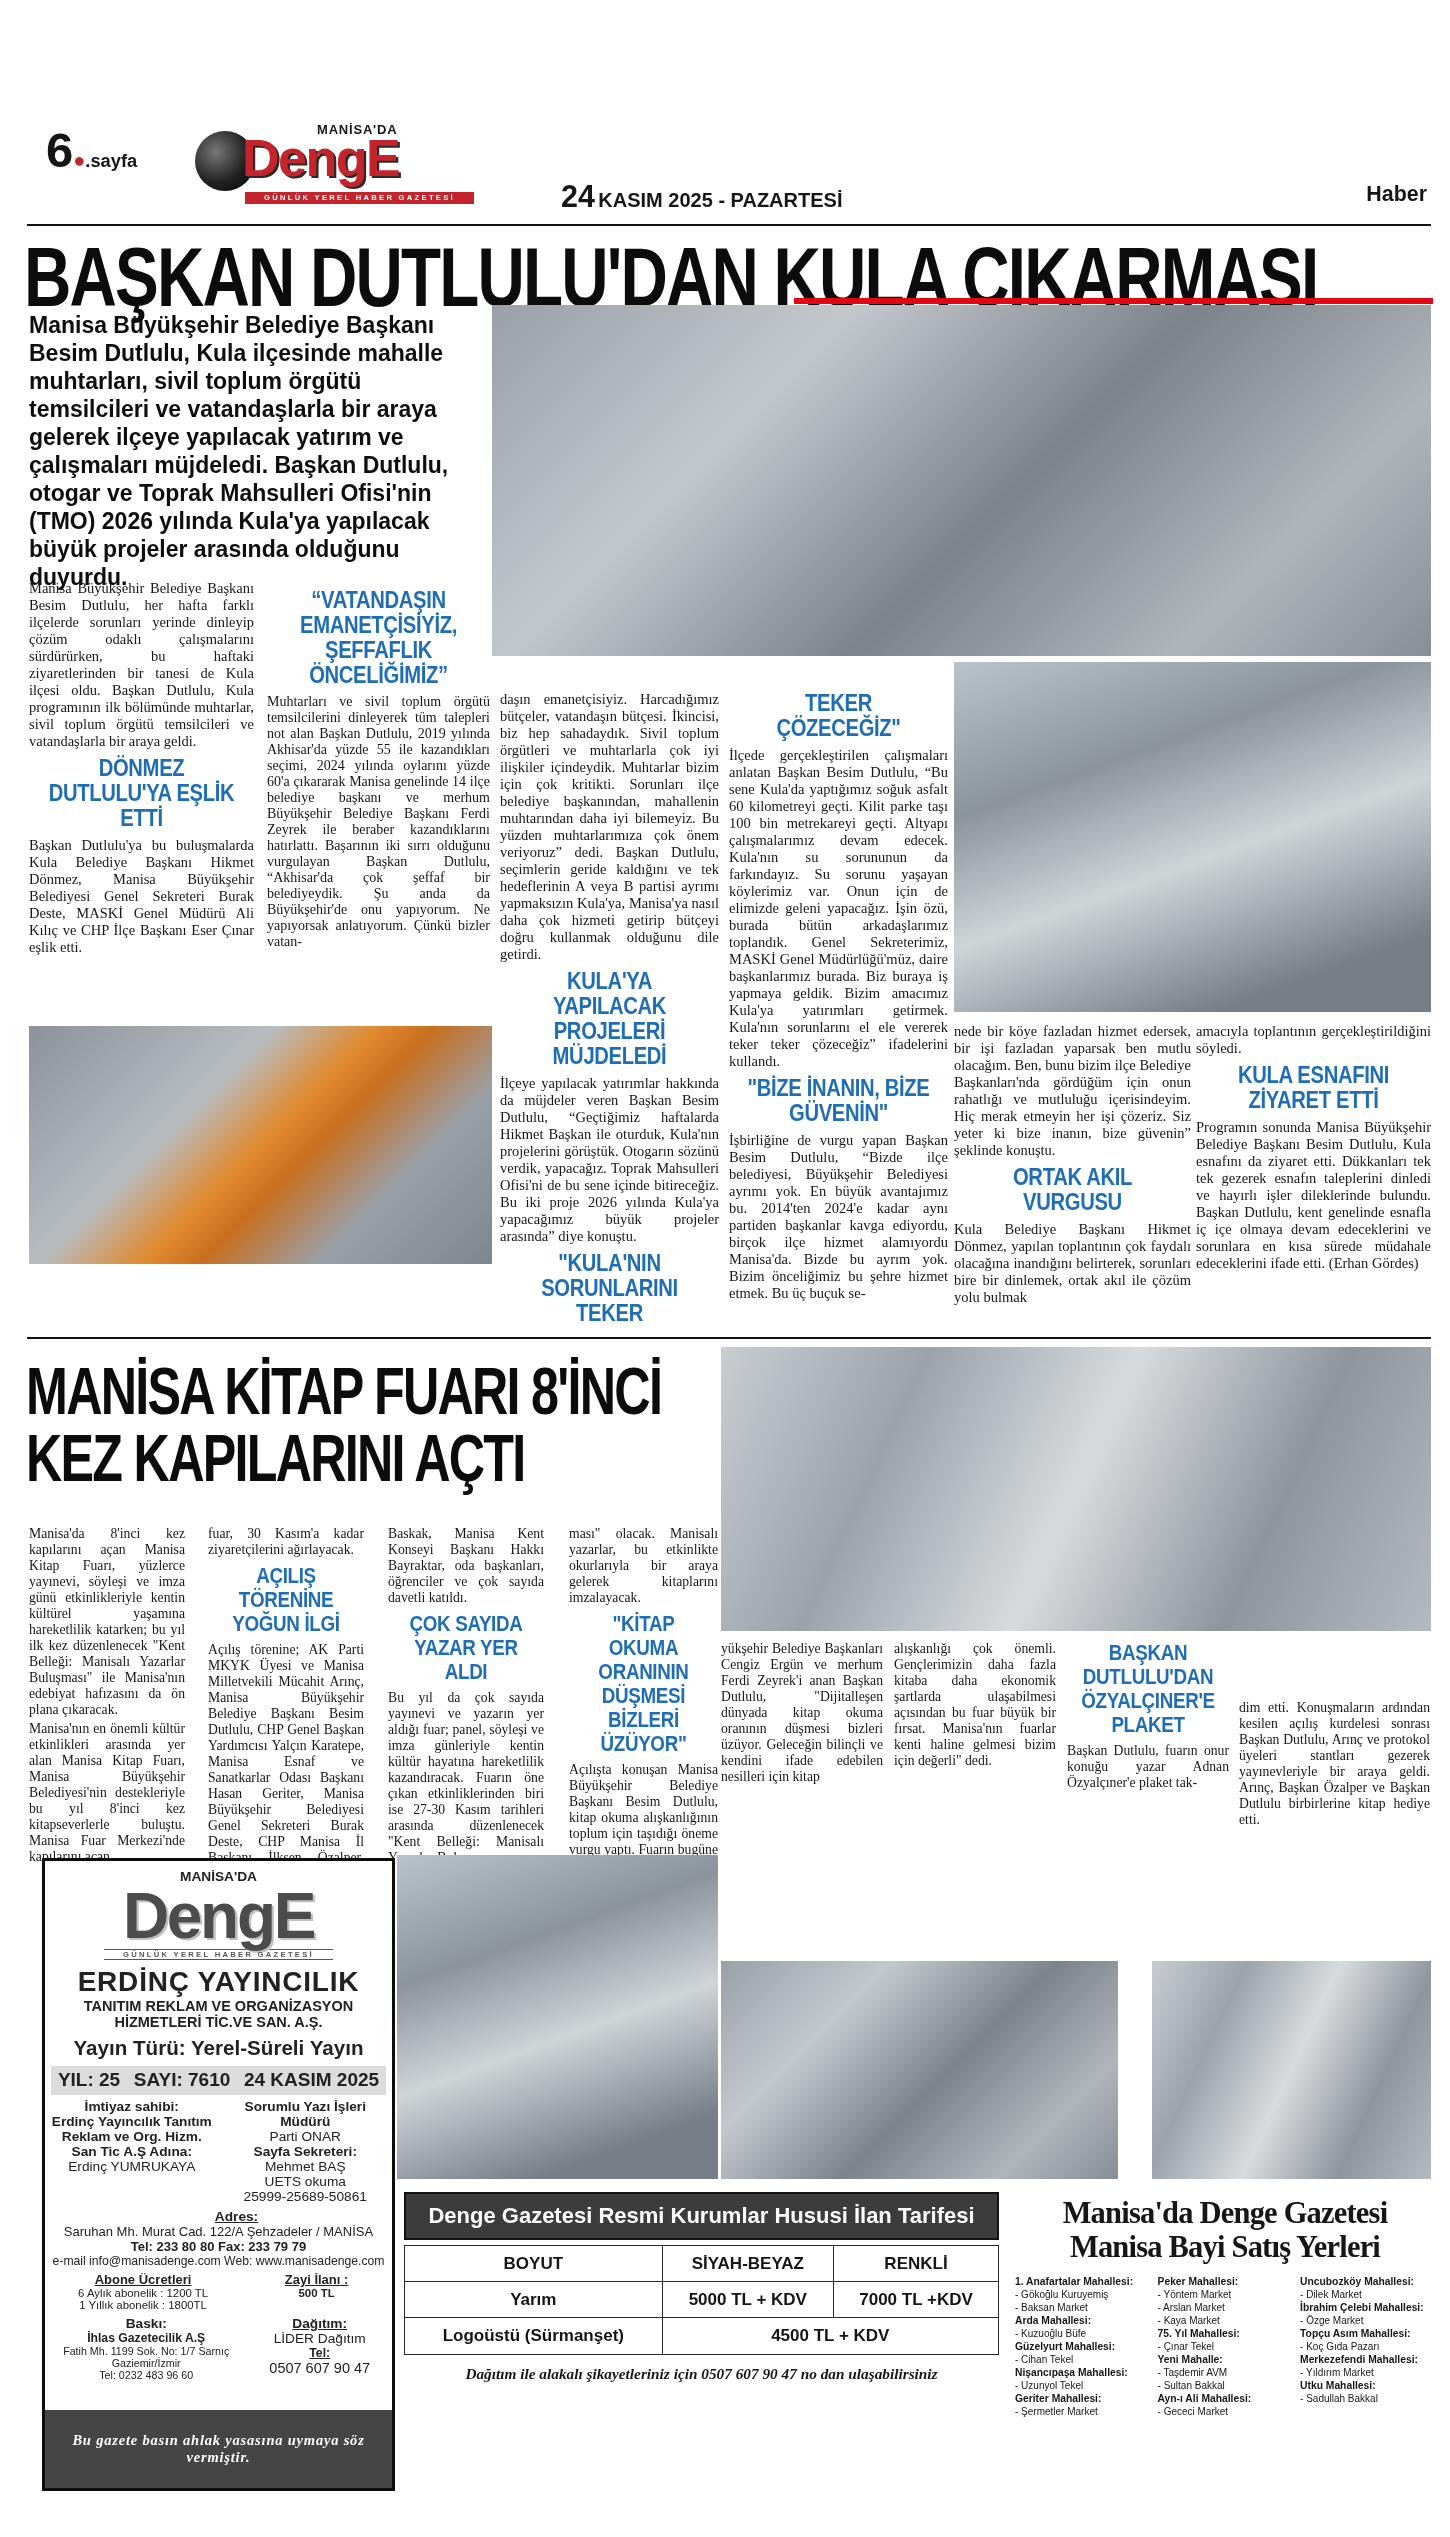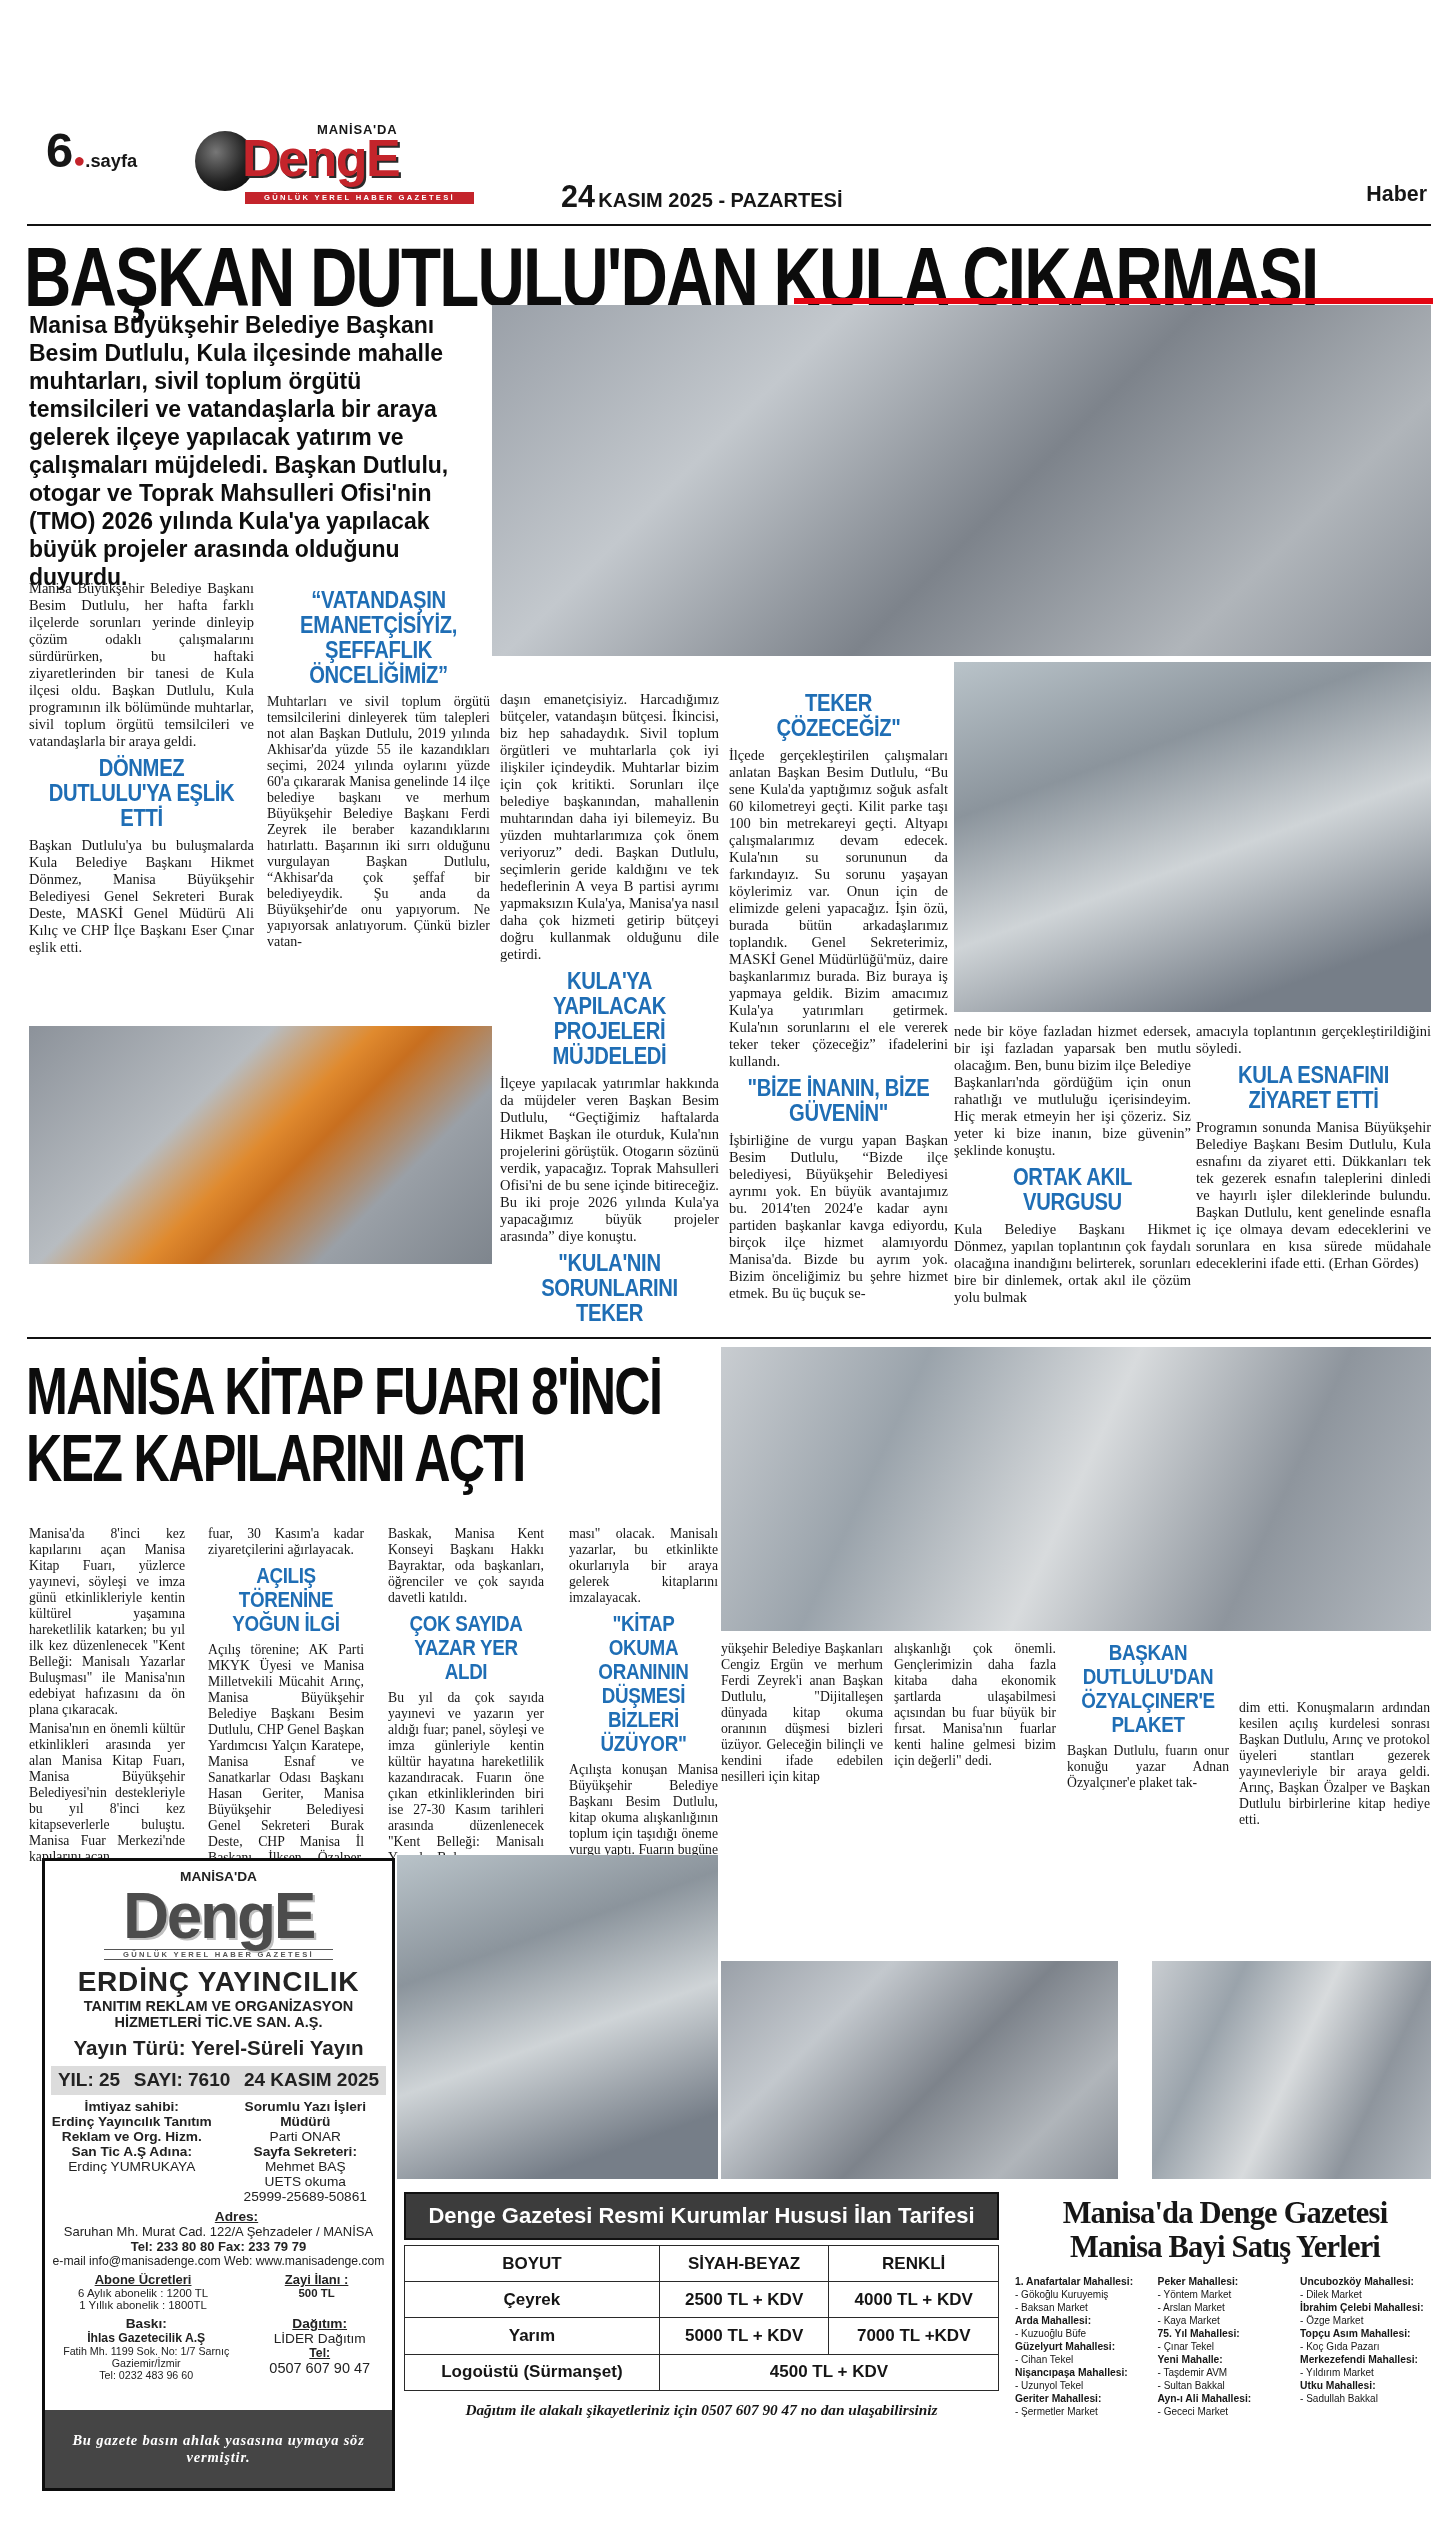--- a/index.html
+++ b/index.html
@@ -234,25 +234,20 @@
     <table class="tariff-table" style="margin-top:4.6px;">
       <thead>
           <tr>
             <th>BOYUT</th>
             <th>SİYAH-BEYAZ</th>
             <th>RENKLİ</th>
           </tr>
         </thead>
       <tbody>
           <tr>
-            <td>Çeyrek</td>
-            <td>2500 TL + KDV</td>
-            <td>4000 TL + KDV</td>
-          </tr>
-          <tr>
             <td>Yarım</td>
             <td>5000 TL + KDV</td>
             <td>7000 TL +KDV</td>
           </tr>
           <tr>
             <td>Logoüstü (Sürmanşet)</td>
             <td colspan="2">4500 TL + KDV</td>
           </tr>
         </tbody>
     </table>

